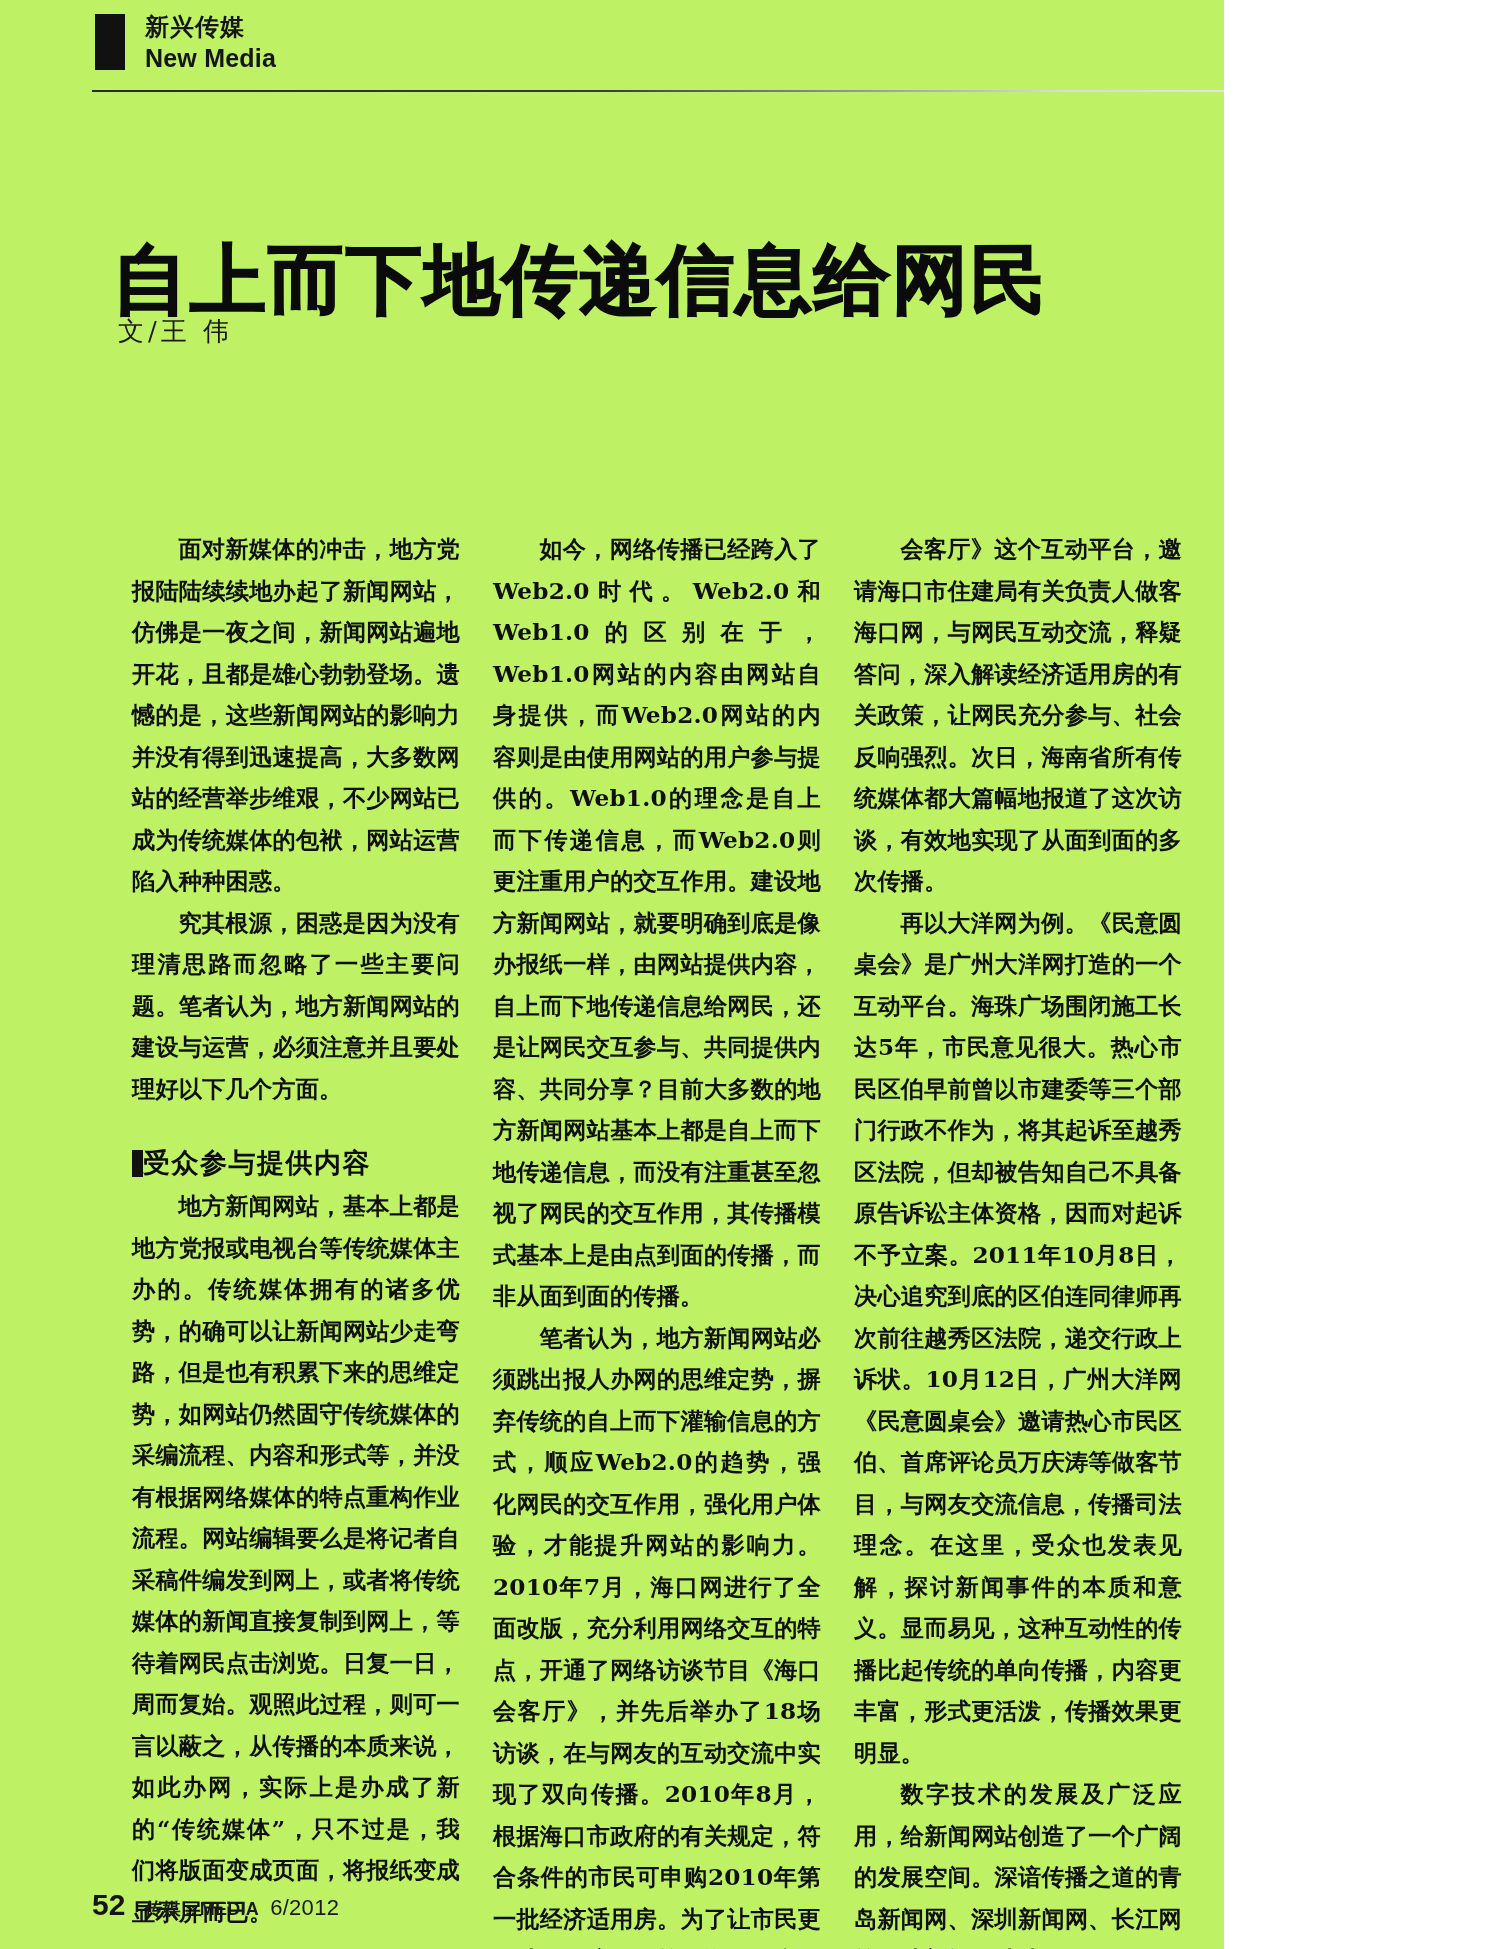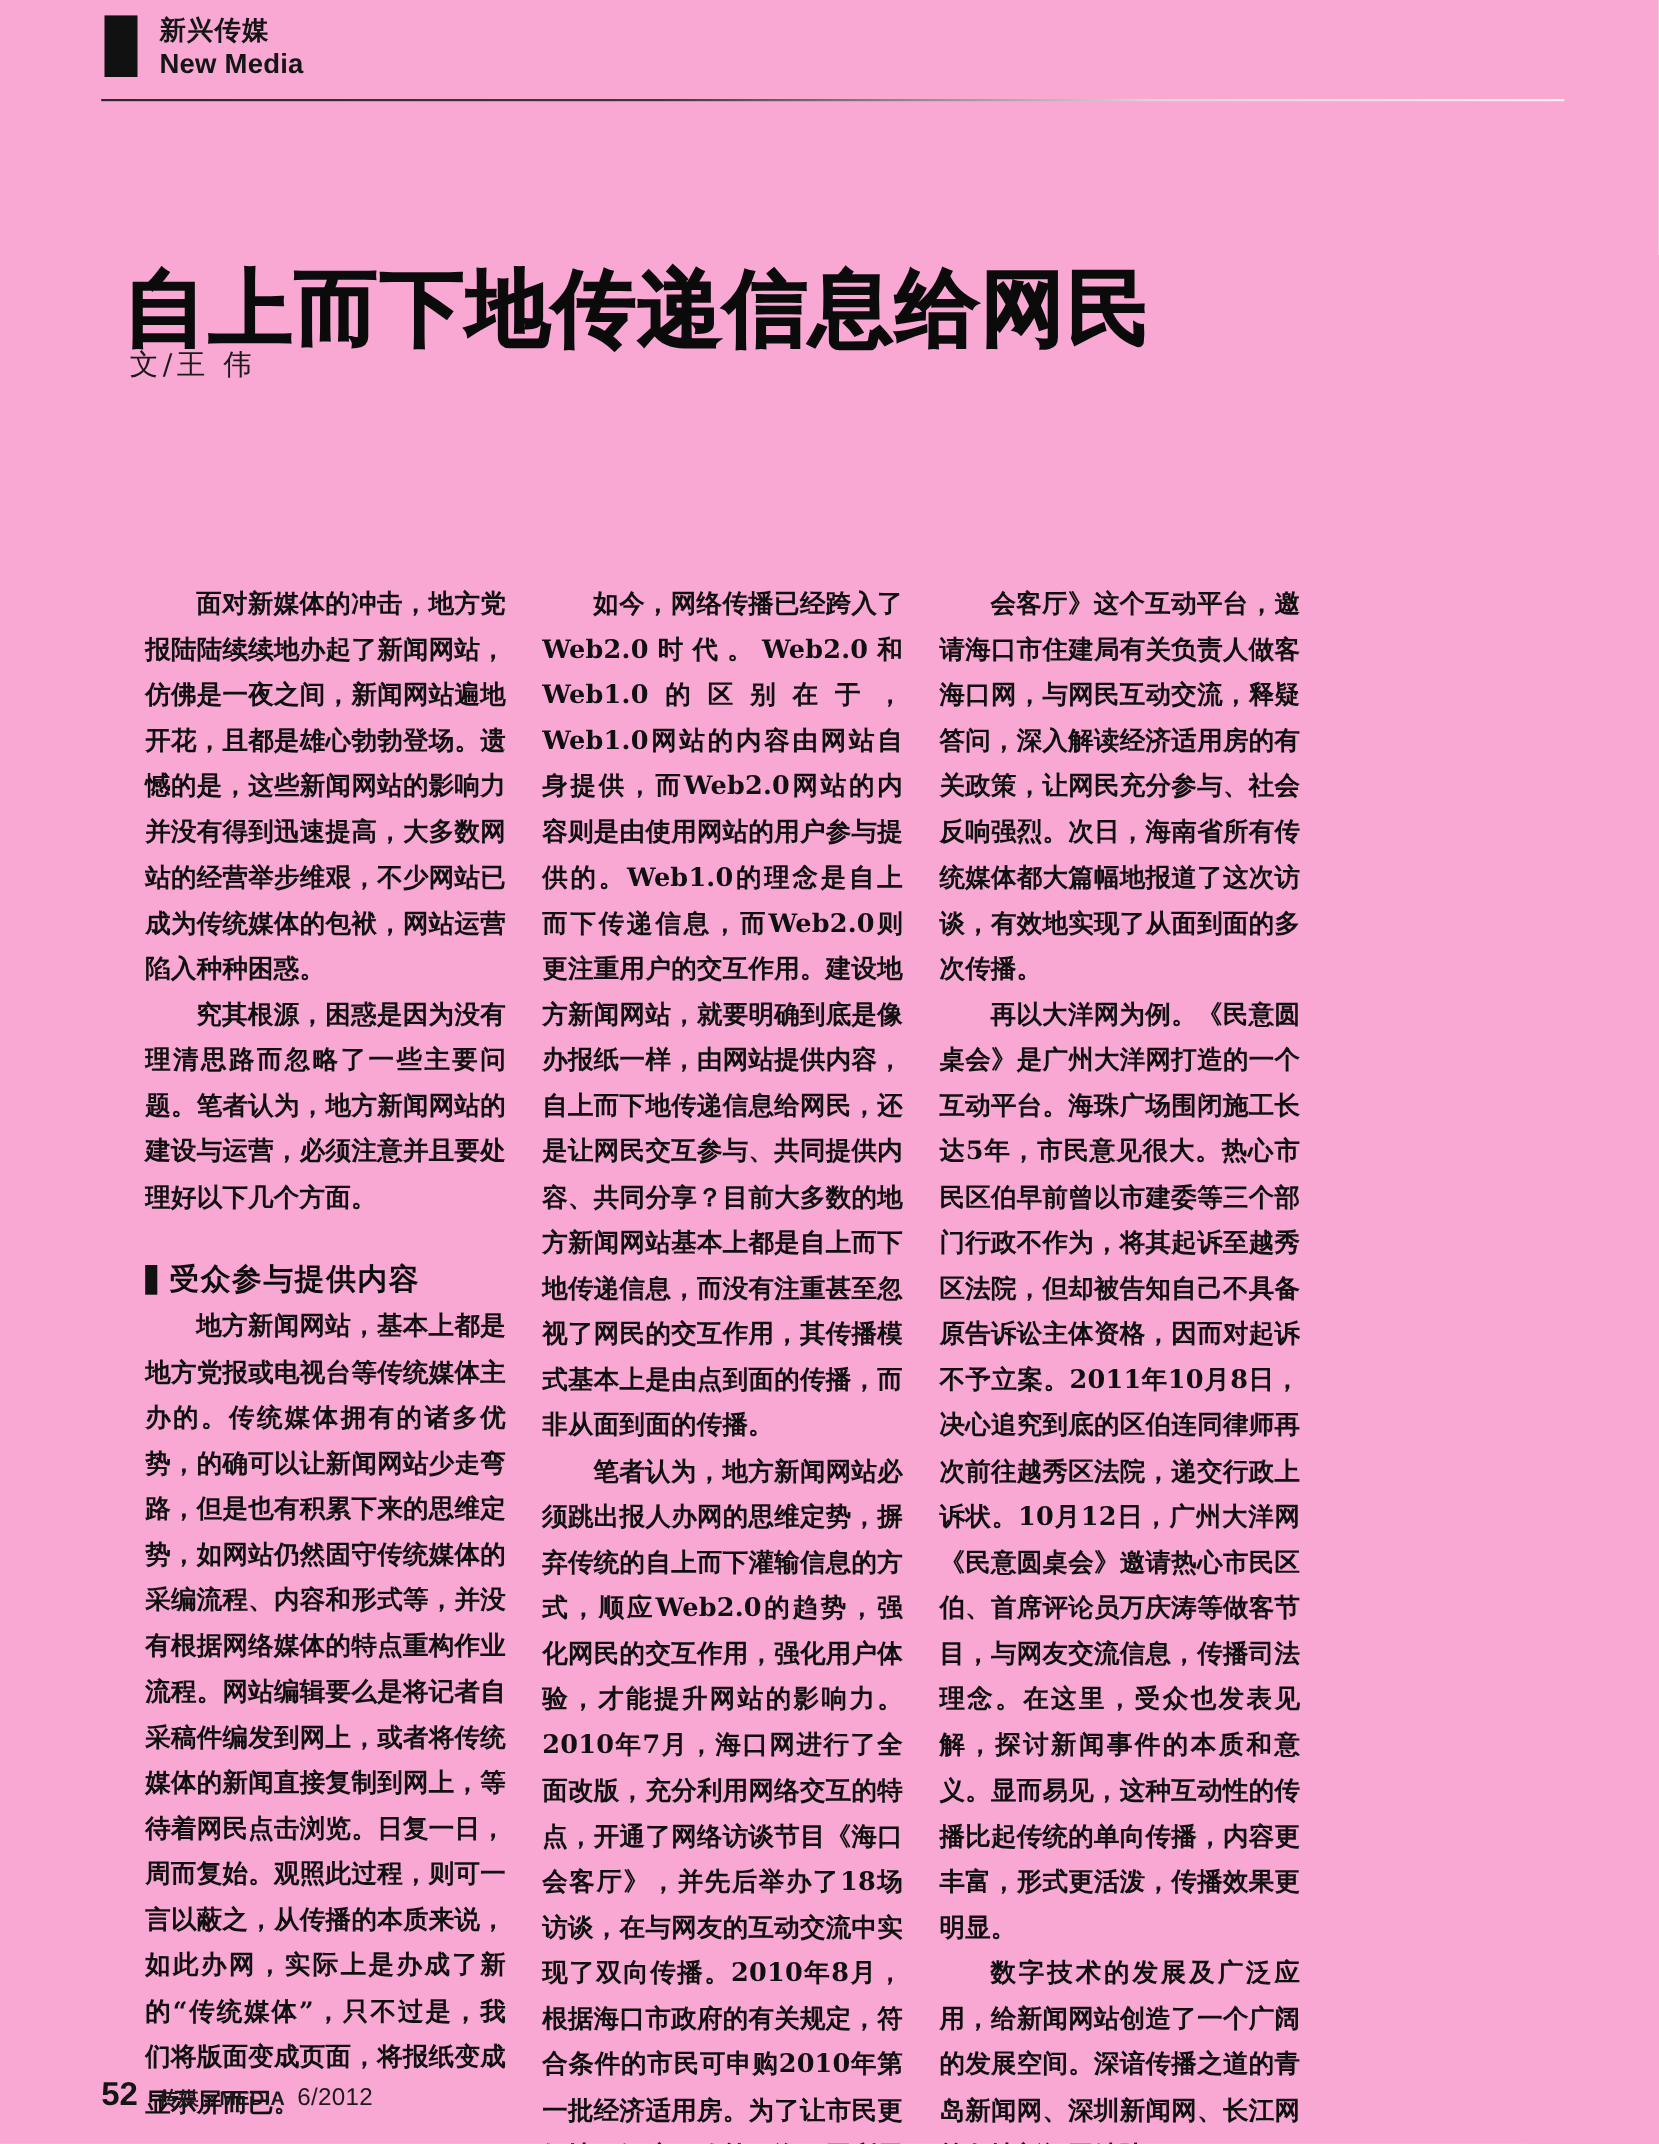--- a/index.html
+++ b/index.html
@@ -7,23 +7,23 @@
     padding: 0;
     background: #ffffff;
   }
   body {
     font-family: "DejaVu Sans", "Liberation Sans", sans-serif;
     color: #111111;
   }
 
   .page {
     position: relative;
-    width: 1508px;
+    width: 1224px;
     height: 1949px;
-    background: #f9a8d4;
+    background: #bef264;
     overflow: hidden;
   }
 
   
   .runhead {
     position: absolute;
     left: 95px;
     top: 14px;
     display: flex;
     align-items: flex-start;
@@ -115,21 +115,21 @@
     text-justify: inter-character;
     text-indent: 2em;
     margin: 0 0 0 0;
     letter-spacing: 0.2px;
     font-weight: 600;
   }
 
   .section-head {
     display: flex;
     align-items: center;
-    gap: 11px;
+    gap: 0;
     margin: 36px 0 4px 0;
   }
   .section-bar {
     width: 11px;
     height: 27px;
     background: #111111;
     flex: none;
   }
   .section-title {
     font-family: "DejaVu Sans", "Liberation Sans", sans-serif;

